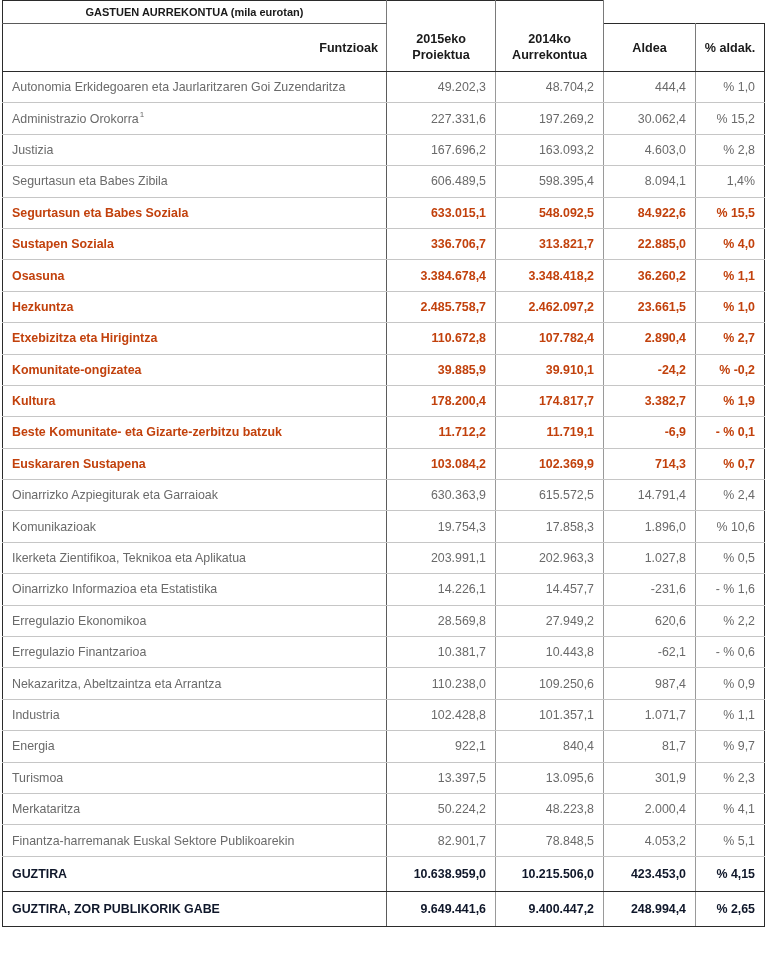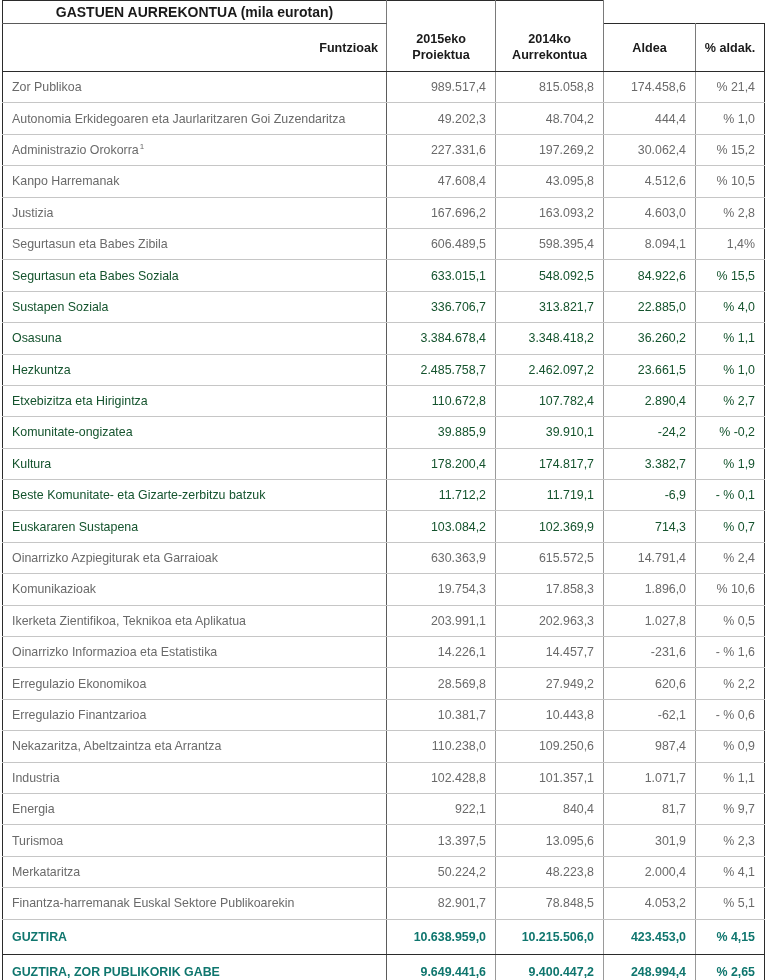--- a/index.html
+++ b/index.html
@@ -45,21 +45,21 @@
     background: #ffffff;
     font-weight: bold;
     color: #1a1a1a;
     padding: 0 8px;
     vertical-align: middle;
   }
 
   th.h-title {
     height: 22px;
     line-height: 21px;
-    font-size: 14px;
+    font-size: 11px;
     text-align: center;
     border-top: 1.6px solid #2b2b2b;
     border-left: 1.6px solid #2b2b2b;
     border-right: 1.2px solid #7a7a7a;
     border-bottom: 1.1px solid #5a5a5a;
     white-space: nowrap;
   }
   th.h-blank-top {
     border: none;
     background: #ffffff;
@@ -112,25 +112,25 @@
     text-align: right;
     font-size: 12.4px;
   }
   tbody td.num.endcap {
     border-right: 1.6px solid #2b2b2b;
   }
 
   
   tr.plain td { color: #6a6a6a; font-weight: normal; }
   
-  tr.strong td { color: #14532d; font-weight: normal; }
+  tr.strong td { color: #c2410c; font-weight: bold; }
 
   
   tr.total td {
-    color: #0f766e;
+    color: #0f172a;
     font-weight: bold;
     height: 34px;
     border-top: 1.5px solid #2b2b2b;
     border-bottom: 1.5px solid #2b2b2b;
   }
   tr.total.first-total td { border-top: 1.6px solid #2b2b2b; }
 
   sup.fn-mark {
     font-size: 8px;
     vertical-align: super;
@@ -171,46 +171,32 @@
             <span>2014ko</span>
             <span>Aurrekontua</span>
           </span>
         </th>
         <th class="h-col late">Aldea</th>
         <th class="h-col late endcap">% aldak.</th>
       </tr>
     </thead>
     <tbody id="table-body">
         <tr class="plain">
-          <td class="label">Zor Publikoa</td>
-          <td class="num">989.517,4</td>
-          <td class="num">815.058,8</td>
-          <td class="num">174.458,6</td>
-          <td class="num endcap">% 21,4</td>
-        </tr>
-        <tr class="plain">
           <td class="label">Autonomia Erkidegoaren eta Jaurlaritzaren Goi Zuzendaritza</td>
           <td class="num">49.202,3</td>
           <td class="num">48.704,2</td>
           <td class="num">444,4</td>
           <td class="num endcap">% 1,0</td>
         </tr>
         <tr class="plain">
           <td class="label">Administrazio Orokorra<sup class="fn-mark">1</sup></td>
           <td class="num">227.331,6</td>
           <td class="num">197.269,2</td>
           <td class="num">30.062,4</td>
           <td class="num endcap">% 15,2</td>
-        </tr>
-        <tr class="plain">
-          <td class="label">Kanpo Harremanak</td>
-          <td class="num">47.608,4</td>
-          <td class="num">43.095,8</td>
-          <td class="num">4.512,6</td>
-          <td class="num endcap">% 10,5</td>
         </tr>
         <tr class="plain">
           <td class="label">Justizia</td>
           <td class="num">167.696,2</td>
           <td class="num">163.093,2</td>
           <td class="num">4.603,0</td>
           <td class="num endcap">% 2,8</td>
         </tr>
         <tr class="plain">
           <td class="label">Segurtasun eta Babes Zibila</td>

